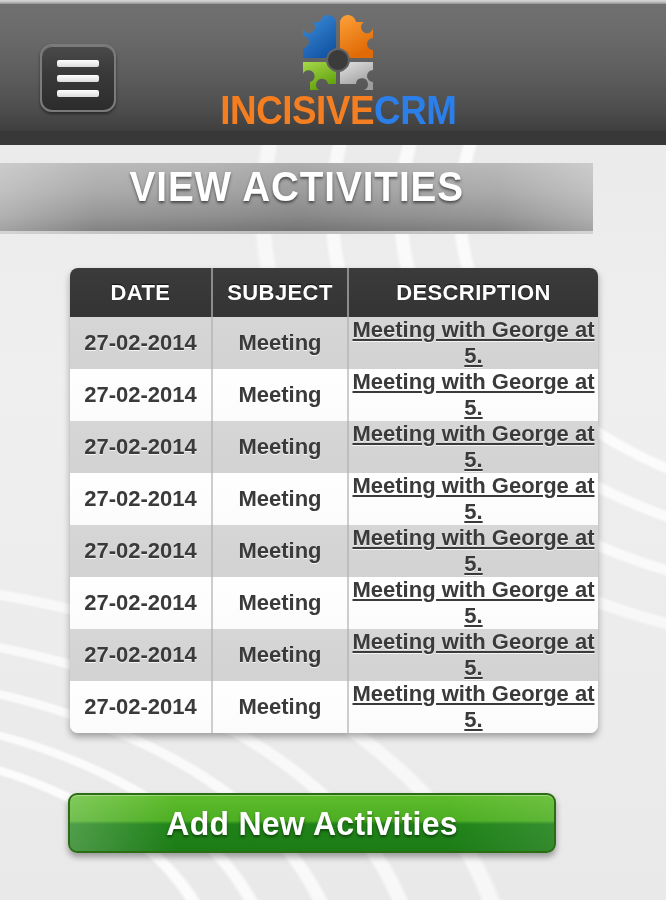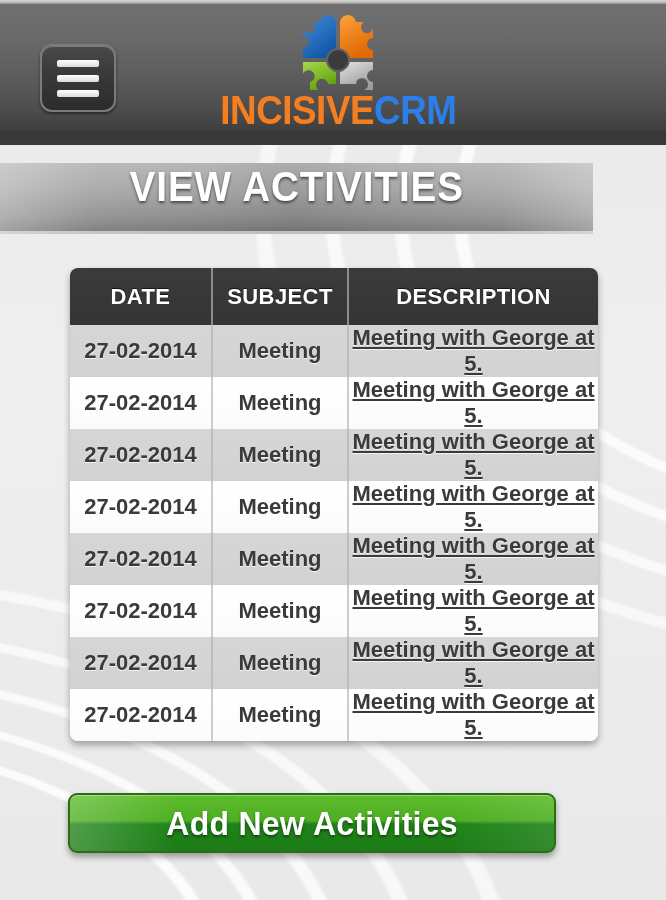--- a/index.html
+++ b/index.html
@@ -203,21 +203,21 @@
     border-collapse: collapse;
     table-layout: fixed;
   }
   table.activities th,
   table.activities td {
     text-align: center;
     vertical-align: middle;
     font-family: "Liberation Sans Narrow", "Liberation Sans", sans-serif;
   }
   table.activities thead th {
-    height: 57px;
+    height: 49px;
     background: linear-gradient(180deg, #3b3b3b 0%, #343434 100%);
     color: #ffffff;
     font-weight: bold;
     font-size: 22px;
     letter-spacing: 0.4px;
     border-right: 2px solid #8c8c8c;
     text-shadow: 0 -1px 1px rgba(0,0,0,0.7);
   }
   table.activities thead th:last-child { border-right: none; }
 

